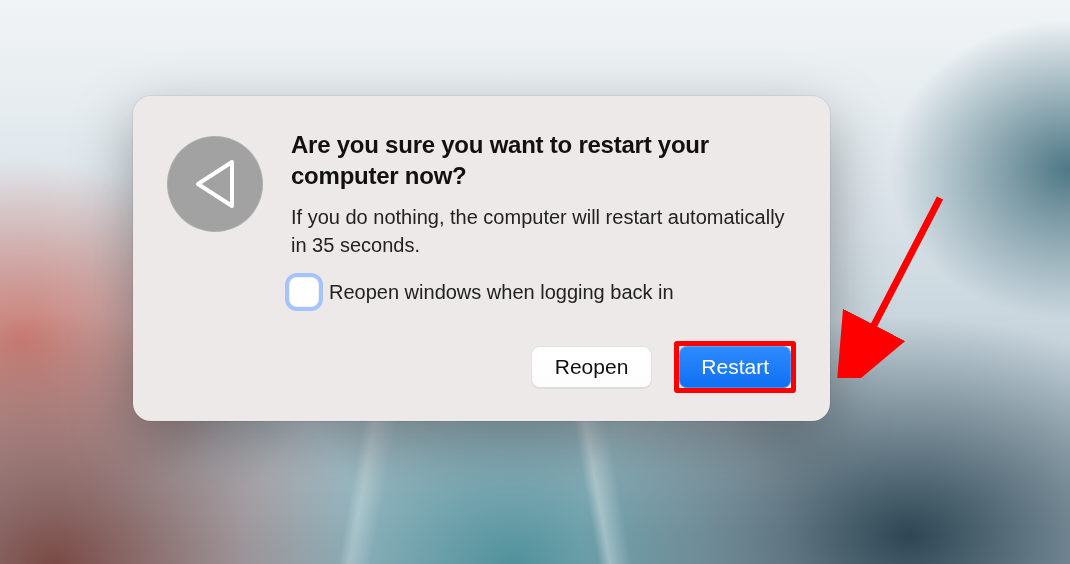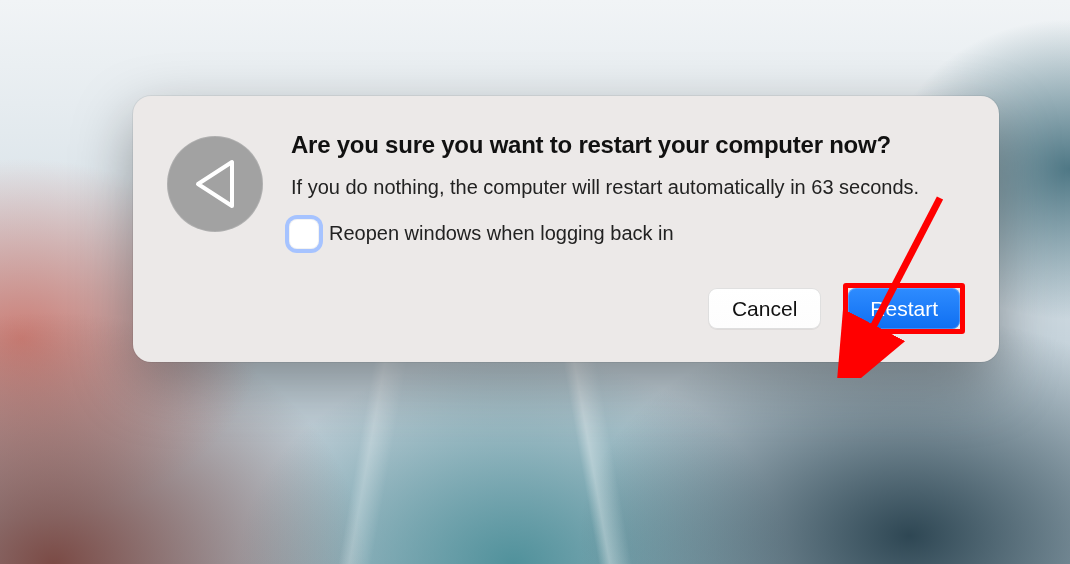--- a/index.html
+++ b/index.html
@@ -26,21 +26,21 @@
       background:
         linear-gradient(80deg, rgba(0,0,0,0) 54%, rgba(255,255,255,0.35) 55%, rgba(255,255,255,0) 57%),
         linear-gradient(100deg, rgba(0,0,0,0) 34%, rgba(255,255,255,0.25) 35%, rgba(255,255,255,0) 37%);
       mix-blend-mode: screen;
       pointer-events: none;
     }
 
     .dialog {
       position: absolute;
       left: 133px; top: 96px;
-      width: 866px;
+      width: 697px;
       background: #ece9e8;
       border-radius: 18px;
       box-shadow: 0 22px 60px rgba(0,0,0,0.35), 0 0 0 1px rgba(0,0,0,0.06);
       padding: 34px 34px 28px 34px;
       display: flex;
       gap: 28px;
     }
 
     .icon-col { flex: 0 0 auto; padding-top: 6px; }
     .restart-icon-circle {
@@ -121,29 +121,29 @@
   <div class="icon-col">
     <div class="restart-icon-circle">
       <svg width="46" height="52" viewBox="0 0 46 52">
         <polygon points="40,4 40,48 6,26" fill="none" stroke="#ffffff" stroke-width="4" stroke-linejoin="round" stroke-linecap="round"></polygon>
       </svg>
     </div>
   </div>
 
   <div class="content-col">
     <h1 class="dialog-title">Are you sure you want to restart your computer now?</h1>
-    <p class="dialog-message">If you do nothing, the computer will restart automatically in 63 seconds.</p>
+    <p class="dialog-message">If you do nothing, the computer will restart automatically in 35 seconds.</p>
 
     <div class="checkbox-row">
       <div class="checkbox"></div>
       <span class="checkbox-label">Reopen windows when logging back in</span>
     </div>
 
     <div class="button-row">
-      <button class="btn btn-cancel">Cancel</button>
+      <button class="btn btn-cancel">Reopen</button>
       <span class="btn-primary-wrap">
         <button class="btn btn-primary">Restart</button>
       </span>
     </div>
   </div>
 </div>
 
 <svg class="arrow" style="left:830px; top:188px;" width="130" height="190" viewBox="0 0 130 190">
   <defs>
     <marker id="ah" markerWidth="14" markerHeight="14" refX="5" refY="5" orient="auto">

